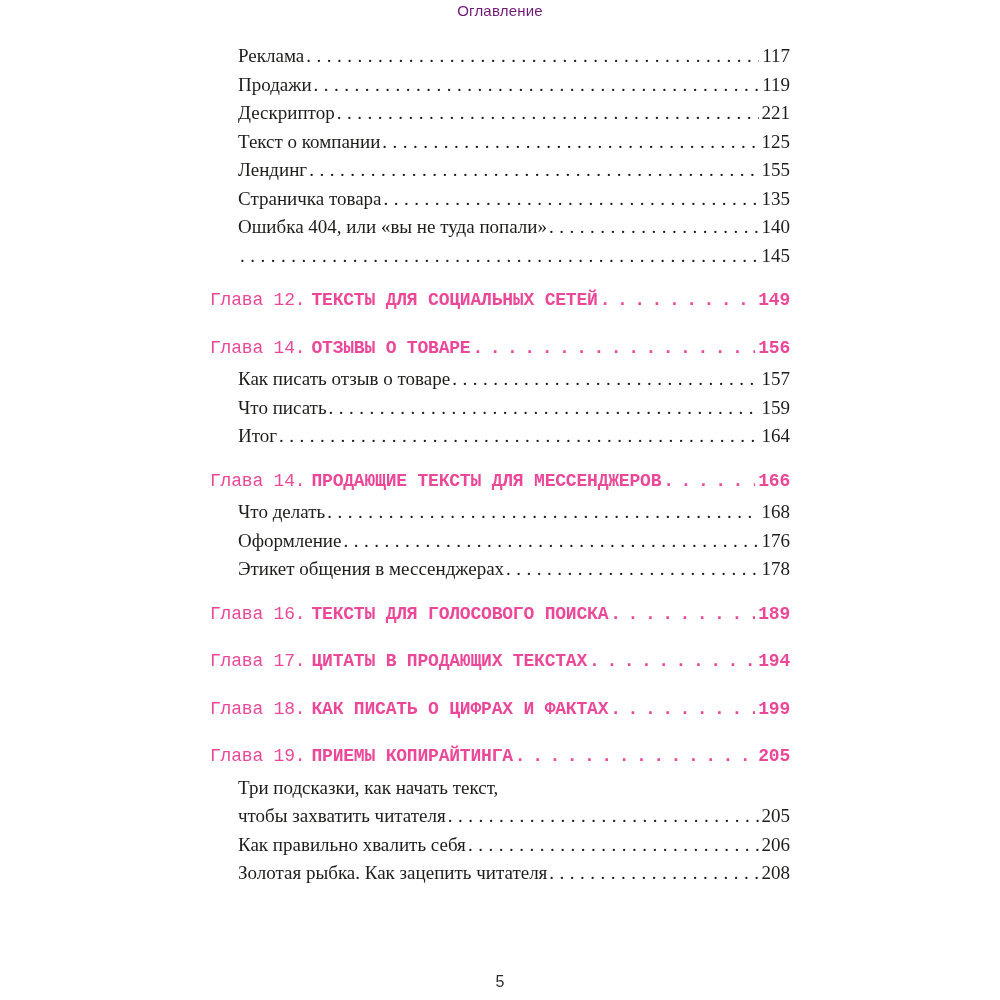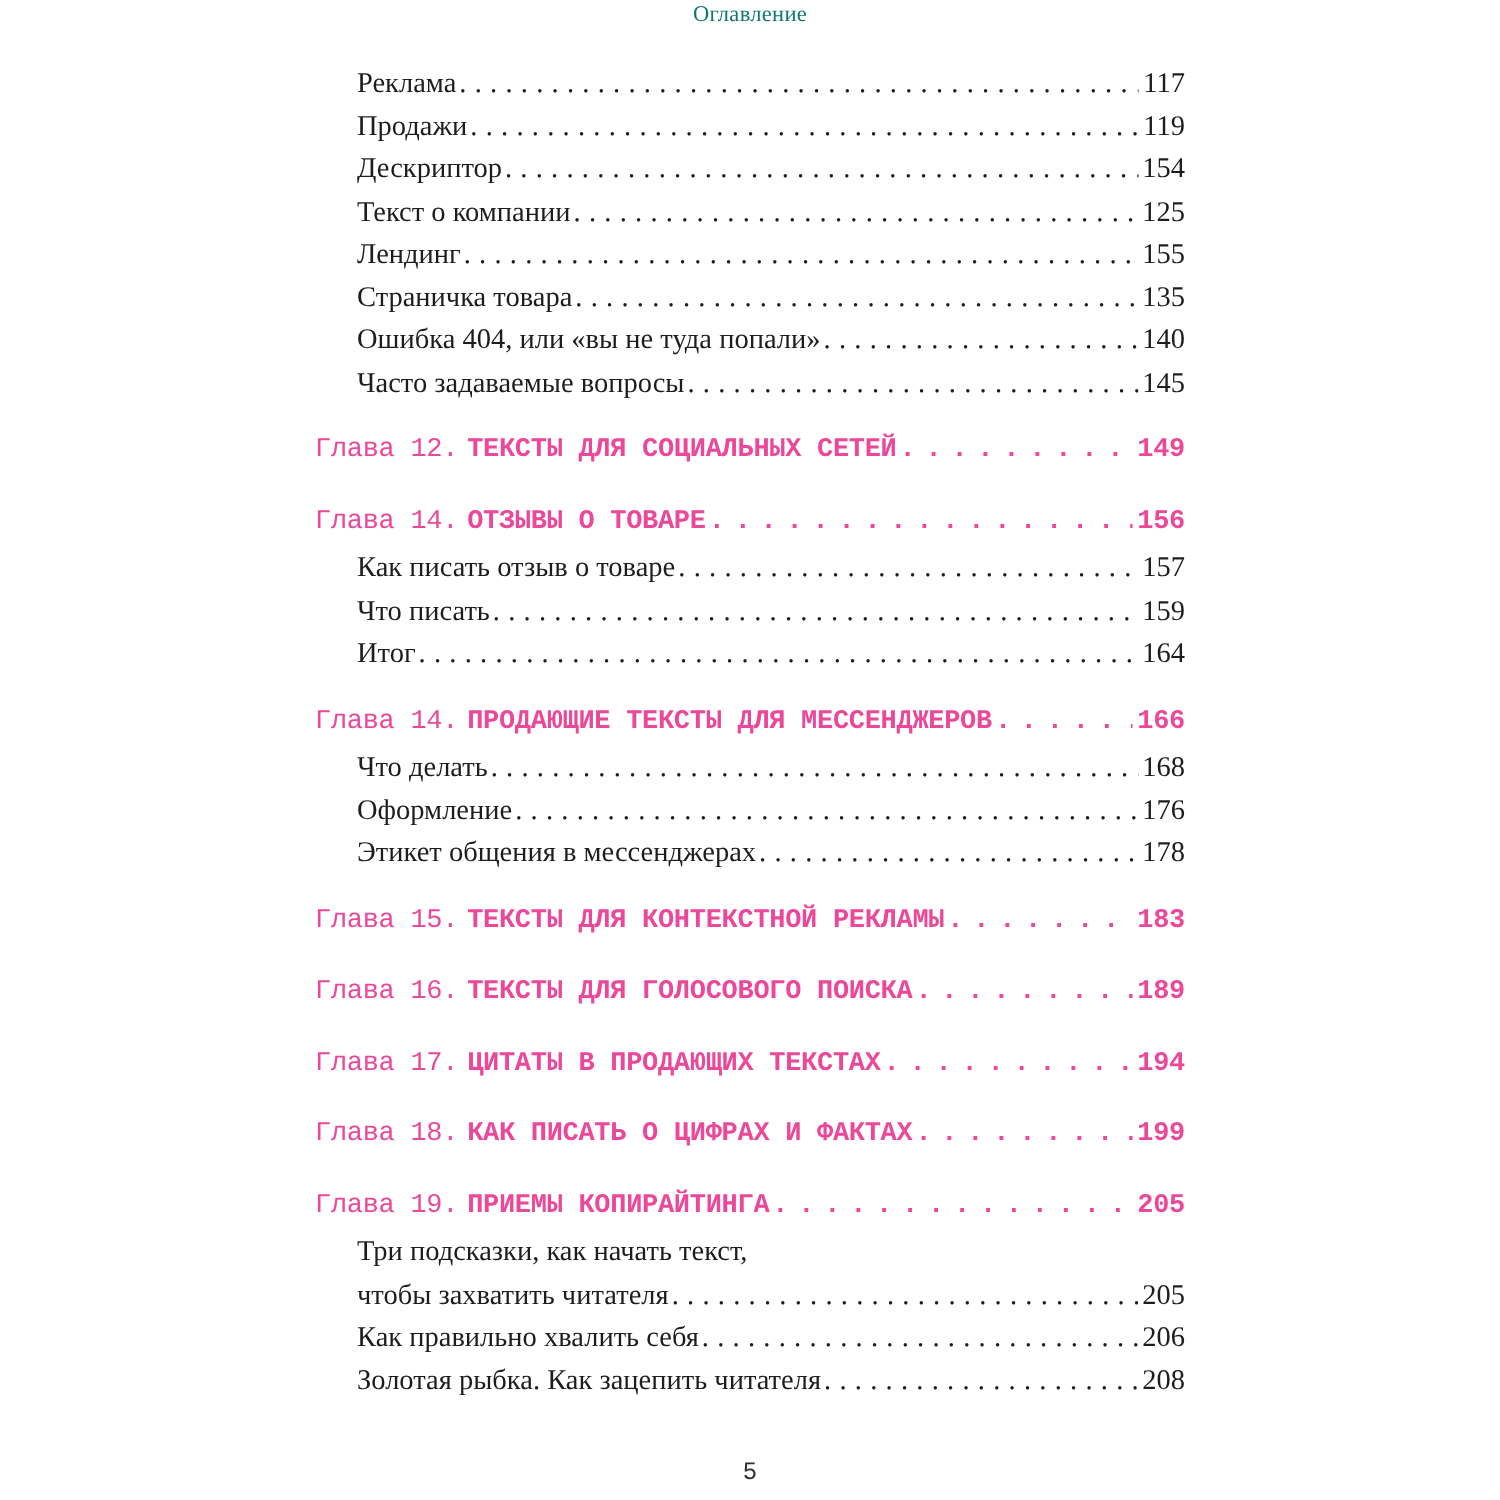--- a/index.html
+++ b/index.html
@@ -8,24 +8,24 @@
     width: 1000px;
     height: 1000px;
     background: #ffffff;
     font-family: "Liberation Serif", serif;
     overflow: hidden;
   }
   .running-head {
     position: absolute;
     top: 2px; left: 0; right: 0;
     text-align: center;
-    font-family: Liberation Serif, serif;
+    font-family: Liberation Sans, sans-serif;
     font-size: 15px;
     letter-spacing: 0.2px;
-    color: #0f766e;
+    color: #701a75;
   }
   .toc {
     position: absolute;
     left: 210px;
     top: 42px;
     width: 580px;
     display: flex;
     flex-direction: column;
   }
   .row {
@@ -88,21 +88,21 @@
         <span class="num">117</span>
       </div>
       <div class="row sub">
         <span class="label">Продажи</span>
         <span class="dots"></span>
         <span class="num">119</span>
       </div>
       <div class="row sub">
         <span class="label">Дескриптор</span>
         <span class="dots"></span>
-        <span class="num">154</span>
+        <span class="num">221</span>
       </div>
       <div class="row sub">
         <span class="label">Текст о компании</span>
         <span class="dots"></span>
         <span class="num">125</span>
       </div>
       <div class="row sub">
         <span class="label">Лендинг</span>
         <span class="dots"></span>
         <span class="num">155</span>
@@ -111,21 +111,20 @@
         <span class="label">Страничка товара</span>
         <span class="dots"></span>
         <span class="num">135</span>
       </div>
       <div class="row sub">
         <span class="label">Ошибка 404, или «вы не туда попали»</span>
         <span class="dots"></span>
         <span class="num">140</span>
       </div>
       <div class="row sub">
-        <span class="label">Часто задаваемые вопросы</span>
         <span class="dots"></span>
         <span class="num">145</span>
       </div>
       <div class="row chapter">
         <span class="prefix">Глава 12.</span>
         <span class="label">ТЕКСТЫ ДЛЯ СОЦИАЛЬНЫХ СЕТЕЙ</span>
         <span class="dots"></span>
         <span class="num">149</span>
       </div>
       <div class="row chapter">
@@ -164,26 +163,20 @@
         <span class="label">Оформление</span>
         <span class="dots"></span>
         <span class="num">176</span>
       </div>
       <div class="row sub">
         <span class="label">Этикет общения в мессенджерах</span>
         <span class="dots"></span>
         <span class="num">178</span>
       </div>
       <div class="row chapter">
-        <span class="prefix">Глава 15.</span>
-        <span class="label">ТЕКСТЫ ДЛЯ КОНТЕКСТНОЙ РЕКЛАМЫ</span>
-        <span class="dots"></span>
-        <span class="num">183</span>
-      </div>
-      <div class="row chapter">
         <span class="prefix">Глава 16.</span>
         <span class="label">ТЕКСТЫ ДЛЯ ГОЛОСОВОГО ПОИСКА</span>
         <span class="dots"></span>
         <span class="num">189</span>
       </div>
       <div class="row chapter">
         <span class="prefix">Глава 17.</span>
         <span class="label">ЦИТАТЫ В ПРОДАЮЩИХ ТЕКСТАХ</span>
         <span class="dots"></span>
         <span class="num">194</span>

